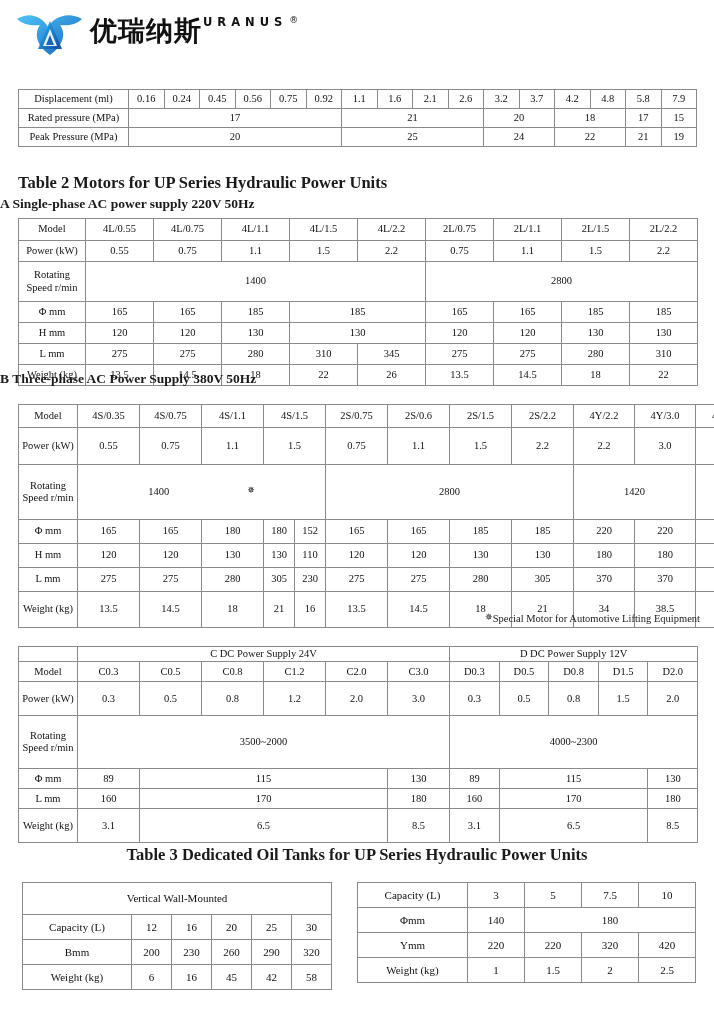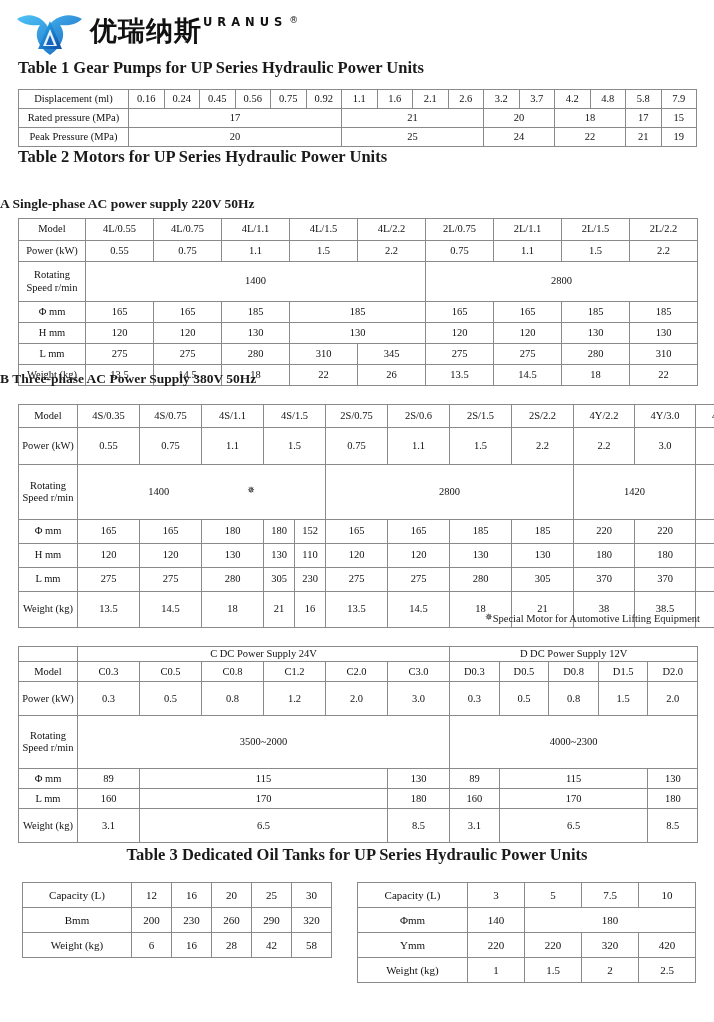--- a/index.html
+++ b/index.html
@@ -78,21 +78,21 @@
     white-space: nowrap;
   }
   .t1-title {
     position: absolute;
     left: 18px;
     top: 58px;
   }
   .t2-title {
     position: absolute;
     left: 18px;
-    top: 147px;
+    top: 173px;
     font-size: 16px;
     text-align: right;
   }
   .sub-head {
     font-size: 13.5px;
     font-weight: bold;
     text-align: left;
     font-family: "Liberation Serif", serif;
   }
   .t2a-head {
@@ -189,21 +189,20 @@
       <path d="M36 24 L43 41 L29 41 Z" fill="#ffffff" opacity="0.9"></path>
       <path d="M36 30 L40 40 L32 40 Z" fill="#1565c0"></path>
     </svg>
     <div class="logo-word">
       <div class="logo-cn">优瑞纳斯</div>
       <div class="logo-en">URANUS</div>
       <span class="logo-reg">®</span>
     </div>
   </div>
 
-  <h1 class="doc-title t1-title">Table 1    Gear Pumps for UP Series Hydraulic Power Units</h1>
 
   <table class="grid" id="table1">
     <colgroup>
       <col style="width:110px">
       <col span="16" style="width:35.5px">
     </colgroup>
     <tbody id="t1-body">
         <tr>
           <td class="lbl">Displacement (ml)</td>
           <td>0.16</td>
@@ -434,21 +433,21 @@
           <td class="lbl wrap" style="height: 33px;">Weight (kg)</td>
           <td>13.5</td>
           <td>14.5</td>
           <td>18</td>
           <td>21</td>
           <td>16</td>
           <td>13.5</td>
           <td>14.5</td>
           <td>18</td>
           <td>21</td>
-          <td>38</td>
+          <td>34</td>
           <td>38.5</td>
           <td>44</td>
         </tr>
       </tbody>
   </table>
 
   <div class="footnote"><span class="marker">✵</span><span>Special Motor for Automotive Lifting Equipment</span></div>
 
   <table class="grid" id="table2cd">
     <colgroup>
@@ -527,40 +526,43 @@
 
   <div class="t3-title">Table 3 Dedicated Oil Tanks for UP Series Hydraulic Power Units</div>
 
   <table class="grid" id="table3a">
     <colgroup>
       <col style="width:109px">
       <col span="5" style="width:40px">
     </colgroup>
     <tbody id="t3a-body">
         <tr>
+          <td colspan="6" style="height: 29px;">Vertical    Wall-Mounted</td>
+        </tr>
+        <tr>
           <td class="lbl">Capacity (L)</td>
           <td>12</td>
           <td>16</td>
           <td>20</td>
           <td>25</td>
           <td>30</td>
         </tr>
         <tr>
           <td class="lbl">Bmm</td>
           <td>200</td>
           <td>230</td>
           <td>260</td>
           <td>290</td>
           <td>320</td>
         </tr>
         <tr>
           <td class="lbl">Weight (kg)</td>
           <td>6</td>
           <td>16</td>
-          <td>28</td>
+          <td>45</td>
           <td>42</td>
           <td>58</td>
         </tr>
       </tbody>
   </table>
 
   <table class="grid" id="table3b">
     <colgroup>
       <col style="width:110px">
       <col span="4" style="width:57px">

